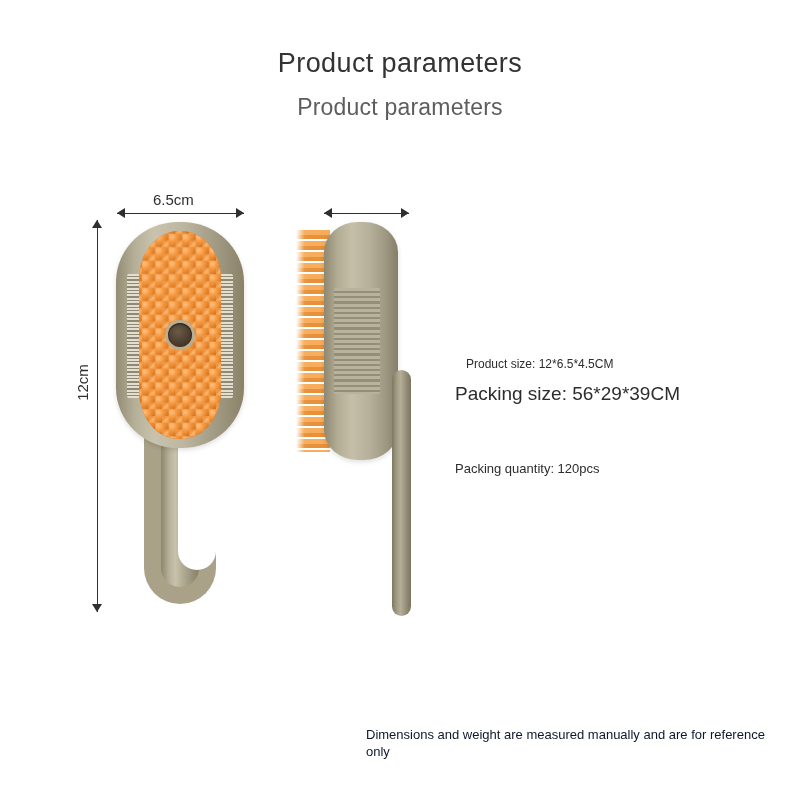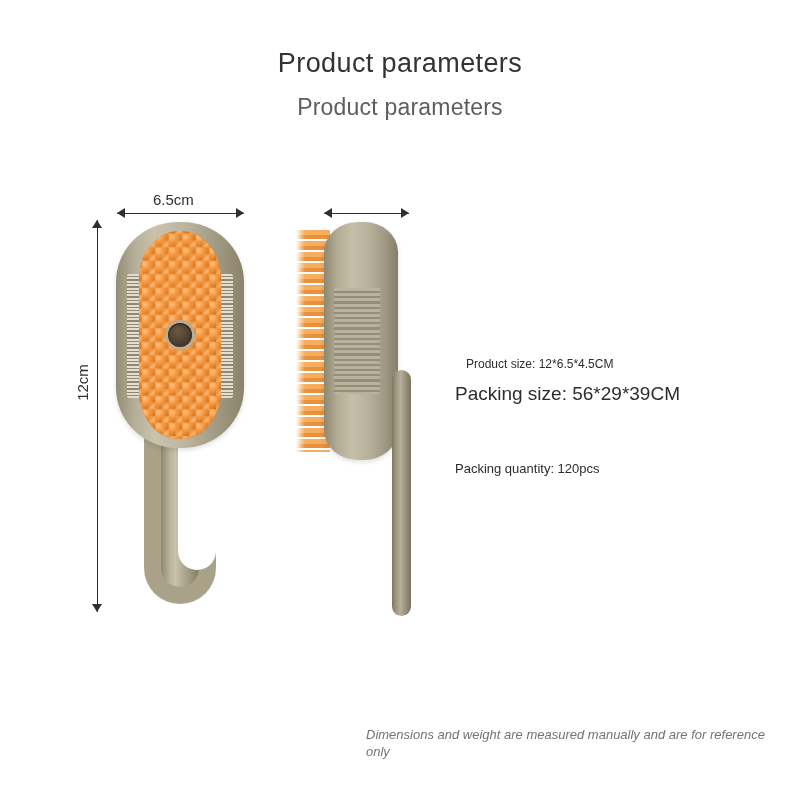--- a/index.html
+++ b/index.html
@@ -287,22 +287,21 @@
   .spec-3 { left: 455px; top: 461px; font-size: 13px; text-align: center; }
 
   
   .note {
     position: absolute;
     left: 366px;
     top: 726px;
     width: 410px;
     font-size: 13px;
     line-height: 1.32;
-    color: #737373;
-    font-style: italic;
+    color: #0f172a;
   }
 </style>
 </head>
 <body>
 
 <div class="title">Product parameters</div>
 
 <div class="subtitle">Product parameters</div>
 
 <div class="dim-label dim-label-w1">6.5cm</div>

